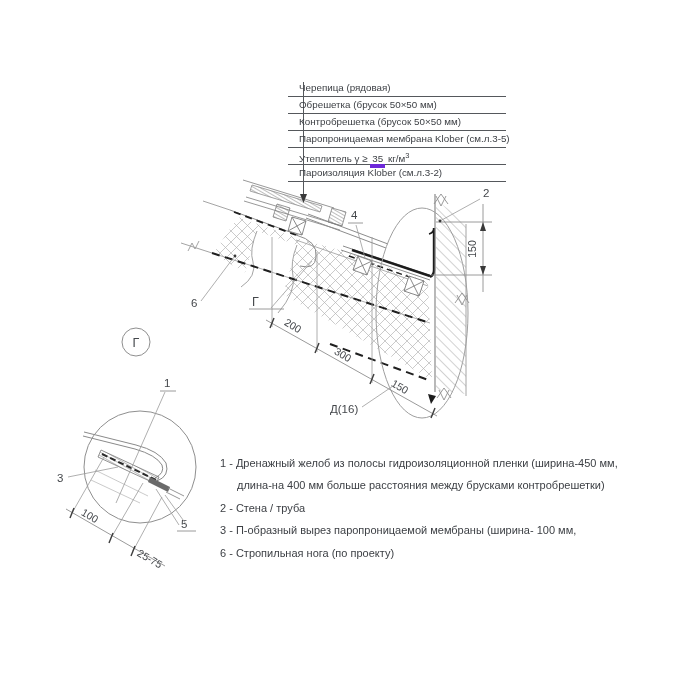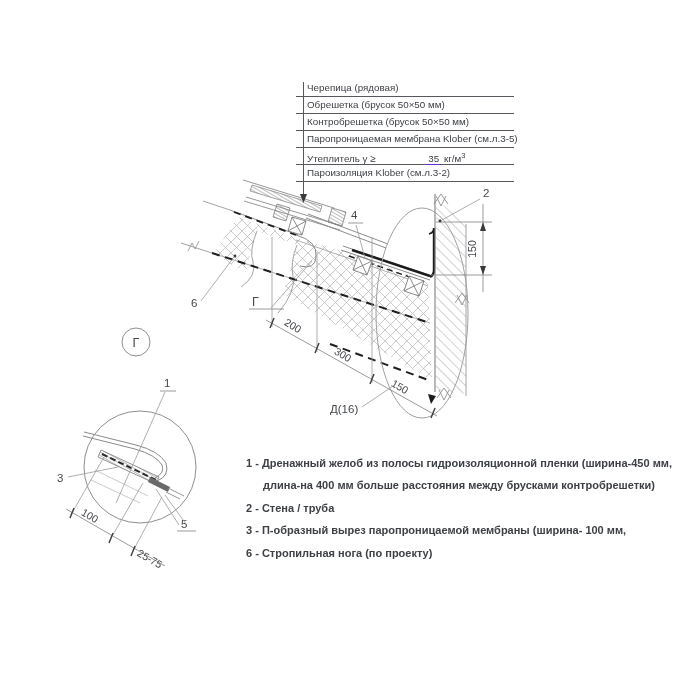--- a/index.html
+++ b/index.html
@@ -2,28 +2,28 @@
 <html><head>
 <meta charset="utf-8">
 <style>
   html,body{margin:0;padding:0;background:#ffffff;}
   .canvas{position:relative;width:700px;height:700px;background:#ffffff;overflow:hidden;
           font-family:"Liberation Sans", sans-serif;color:#3d4045;}
   svg{position:absolute;left:0;top:0;}
   svg text{font-family:"Liberation Sans", sans-serif;fill:#44474b;}
 
   
-  .layers-table{position:absolute;left:296px;top:80px;width:218px;}
+  .layers-table{position:absolute;left:288px;top:80px;width:218px;}
   .trow{height:16px;line-height:15px;font-size:9.8px;padding-left:11px;
         border-bottom:1px solid #55585c;white-space:nowrap;color:#3d4045;}
-  .trow .uval{border-bottom:1px solid #6d28d9;padding:0 2px;margin-left:48px;}
+  .trow .uval{border-bottom:4px solid #6d28d9;padding:0 2px;}
   .trow sup{font-size:7.5px;}
 
   
-  .legend{position:absolute;left:246px;top:452px;width:432px;font-size:11px;color:#3d4045;font-weight:bold;}
+  .legend{position:absolute;left:220px;top:452px;width:432px;font-size:11px;color:#3d4045;}
   .leg-line{line-height:22.4px;white-space:nowrap;}
   .leg-cont{padding-left:17px;}
 </style>
 </head>
 <body>
 
 <div class="canvas">
 
 <svg width="700" height="700" viewBox="0 0 700 700">
   <defs>

